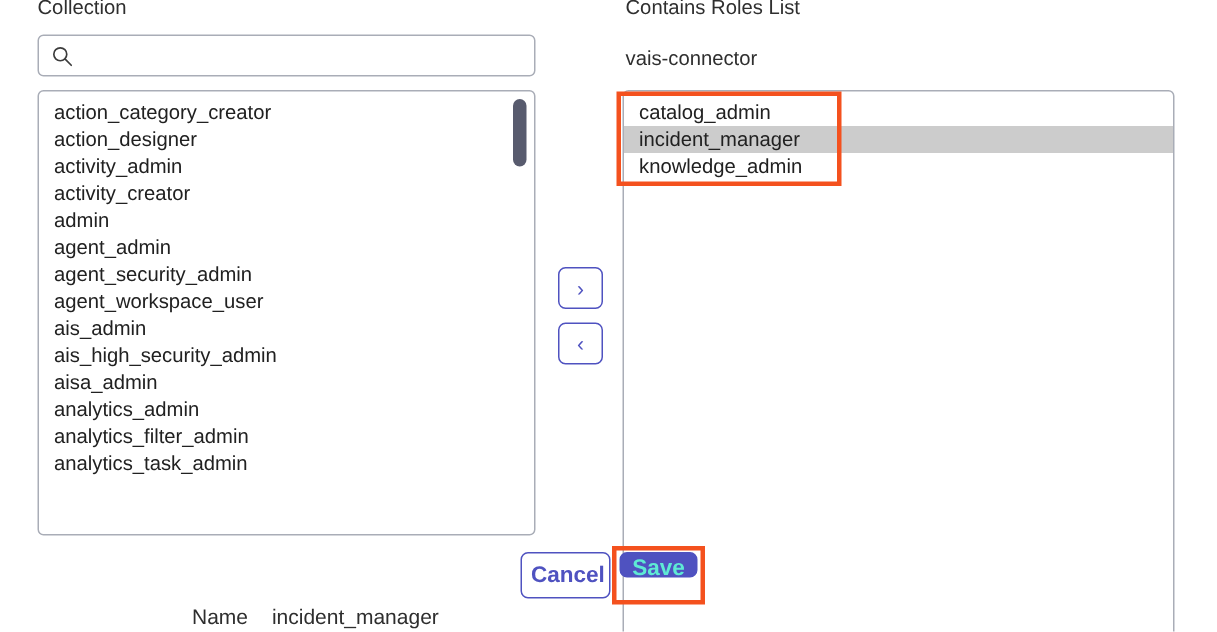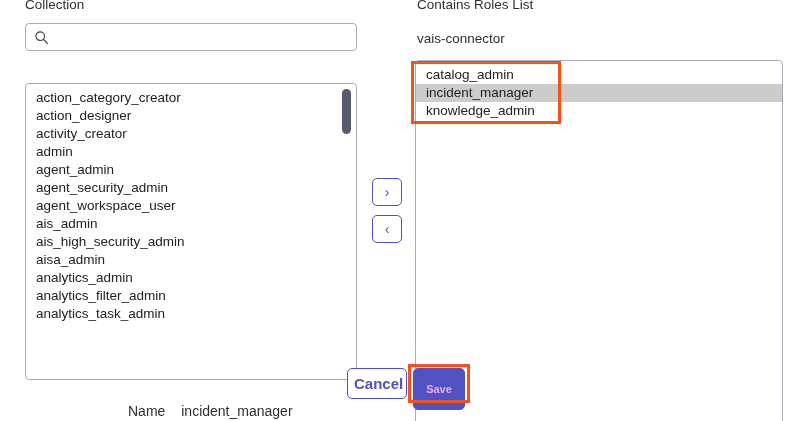--- a/index.html
+++ b/index.html
@@ -65,21 +65,20 @@
     position: absolute;
     left: 25px;
     top: 60px;
     width: 332px;
     height: 297px;
     box-sizing: border-box;
     border: 1px solid #a9adb7;
     border-radius: 4px;
     background: #ffffff;
     overflow: hidden;
-    margin-top: 23px;
   }
   #available-listbox .inner {
     padding: 5px 0 0 0;
   }
   .opt {
     font-size: 13.5px;
     line-height: 18px;
     padding: 0 10px;
     color: #212121;
     white-space: nowrap;
@@ -165,27 +164,27 @@
     font-size: 15px;
     font-family: "Liberation Sans", sans-serif;
     font-weight: bold;
     cursor: pointer;
   }
   #save-button {
     position: absolute;
     left: 413px;
     top: 368px;
     width: 52px;
-    height: 42px;
+    height: 17px;
     box-sizing: border-box;
     border: 1.5px solid #4f52c0;
     border-radius: 5px;
     background: #4f52c0;
-    color: #f0abfc;
-    font-size: 11px;
+    color: #5eead4;
+    font-size: 15px;
     font-family: "Liberation Sans", sans-serif;
     font-weight: bold;
     cursor: pointer;
   }
 
   
   #record-name-row {
     position: absolute;
     left: 128px;
     top: 403px;
@@ -218,20 +217,21 @@
       <line x1="10.1" y1="10.1" x2="14.4" y2="14.4" stroke-linecap="round"></line>
     </svg>
   </span>
   <input id="search-input" type="text" placeholder="" style="">
 </div>
 
 <div id="available-listbox">
   <div class="inner" id="available-options">
       <div class="opt">action_category_creator</div>
       <div class="opt">action_designer</div>
+      <div class="opt">activity_admin</div>
       <div class="opt">activity_creator</div>
       <div class="opt">admin</div>
       <div class="opt">agent_admin</div>
       <div class="opt">agent_security_admin</div>
       <div class="opt">agent_workspace_user</div>
       <div class="opt">ais_admin</div>
       <div class="opt">ais_high_security_admin</div>
       <div class="opt">aisa_admin</div>
       <div class="opt">analytics_admin</div>
       <div class="opt">analytics_filter_admin</div>

